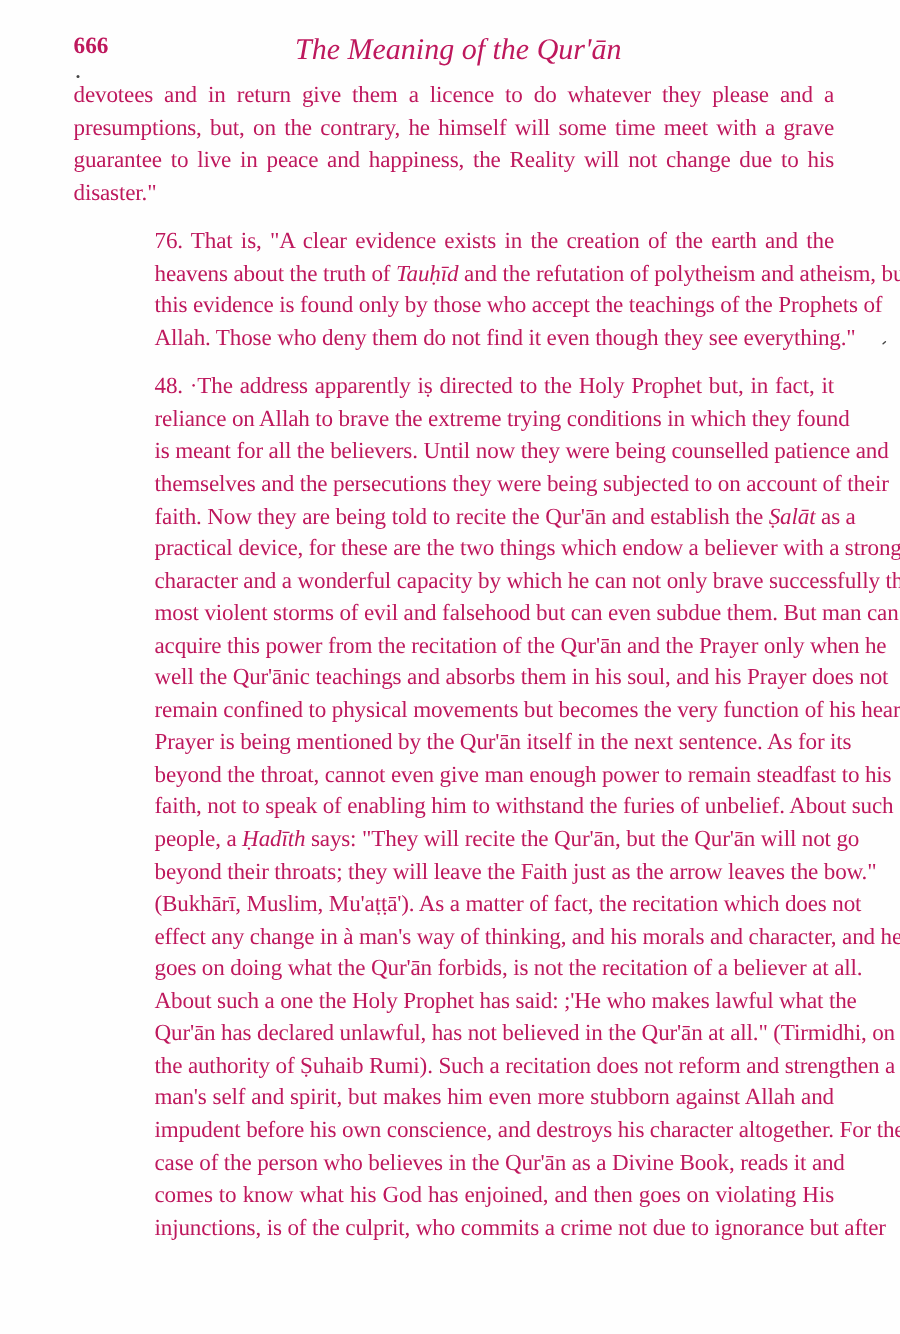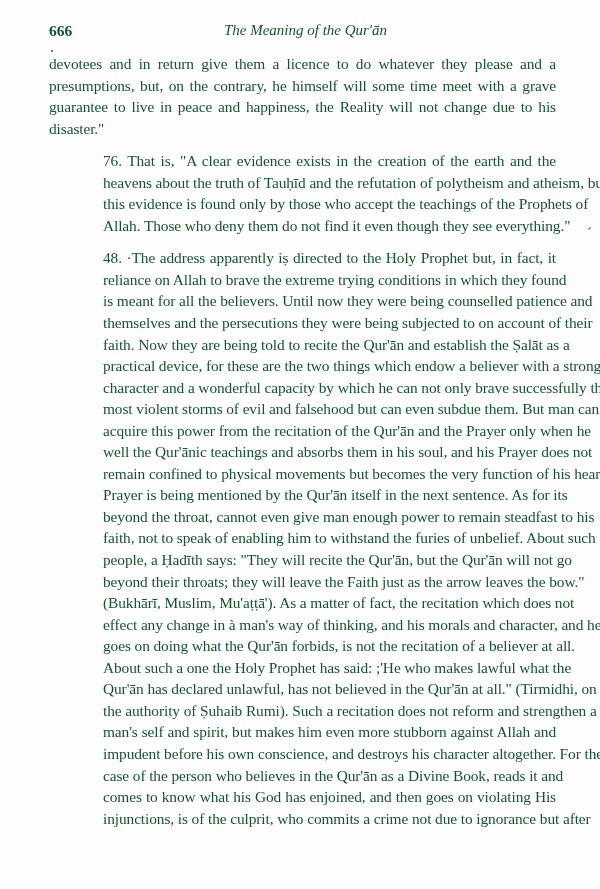--- a/index.html
+++ b/index.html
@@ -1,45 +1,45 @@
 <!DOCTYPE html>
 <html><head>
 <meta charset="utf-8">
 <style>
   html, body { margin: 0; padding: 0; background: #ffffff; }
   body { width: 600px; height: 889px; position: relative; overflow: hidden; }
   .page {
     position: absolute; left: 0; top: 0; width: 600px; height: 889px;
     background: #fefefe;
     font-family: "Liberation Serif", serif;
-    color: #14532d;
+    color: #be185d;
   }
   .header {
     position: absolute; top: 22px; left: 49px; width: 507px; height: 22px;
   }
   .page-number {
     position: absolute; left: 0; top: 0;
     font-size: 15.5px; font-weight: bold;
   }
   .running-title {
     position: absolute; left: 0; right: 0; top: 0; text-align: center;
-    font-size: 15px; font-style: italic;
+    font-size: 20px; font-style: italic;
     padding-left: 6px;
   }
   .body {
     position: absolute; left: 49px; top: 53px; width: 507px;
     font-size: 15.4px; line-height: 21.55px;
     text-align: justify; text-align-last: left;
     letter-spacing: -0.1px;
   }
   .body p { margin: 0; }
   .body p.note { text-indent: 54px; margin-top: 11px; }
   .line { display: block; text-align: justify; text-align-last: justify; white-space: nowrap; overflow: visible; }
   .line.last { text-align-last: left; }
-  .it { }
+  .it { font-style: italic; }
   .speck { position: absolute; width: 2px; height: 2px; background: #444; border-radius: 1px; }
 </style>
 </head>
 <body>
 
 <div class="page">
   <div class="header">
     <span class="page-number">666</span>
     <span class="running-title">The Meaning of the Qur'ān</span>
   </div>

